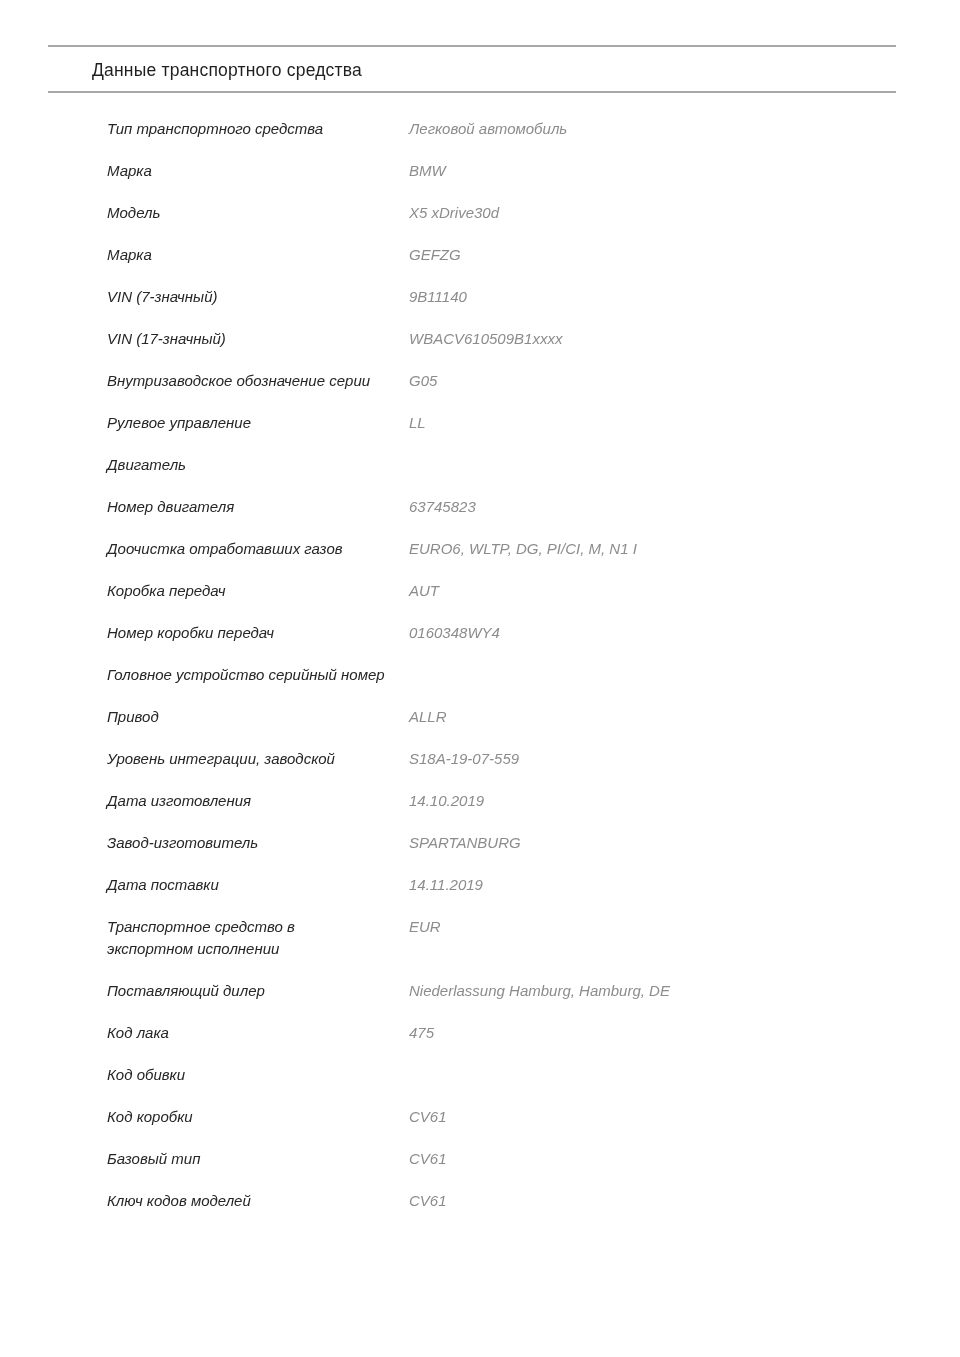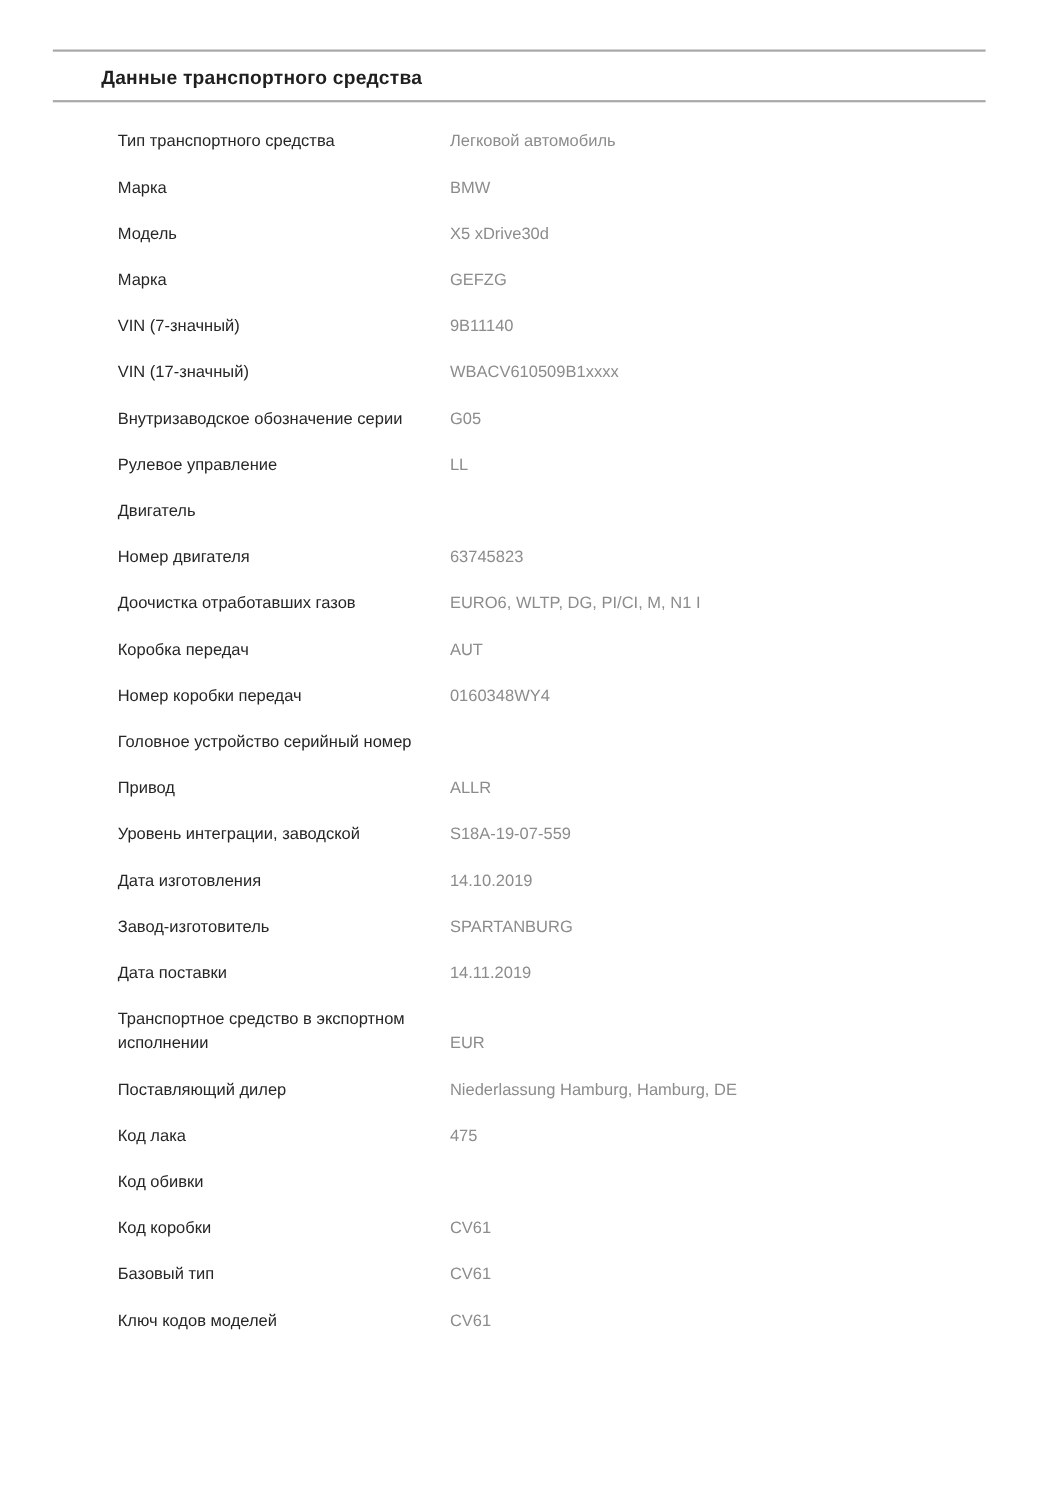--- a/index.html
+++ b/index.html
@@ -22,38 +22,39 @@
       background: var(--rule, #a8a8a8);
     }
     .rule-top { top: 45px; }
     .rule-bottom { top: 91px; }
     .page-title {
       position: absolute;
       left: 92px;
       top: 58px;
       margin: 0;
       font-size: 17.5px;
-      font-weight: 700;
+      font-weight: 400;
       line-height: 24px;
       color: var(--title, #1f1f1f);
       letter-spacing: 0.2px;
       white-space: nowrap;
     }
     .vehicle-table {
       position: absolute;
       left: 107px;
       top: 118px;
       width: 800px;
     }
     .row {
       display: flex;
-      align-items: flex-end;
+      align-items: flex-start;
       margin-bottom: 20px;
       font-size: 15px;
       line-height: 22px;
+      font-style: italic;
     }
     .row-label {
       flex: 0 0 278px;
       width: 278px;
       margin-right: 24px;
       color: var(--label, #262626);
     }
     .row-value {
       flex: 1 1 auto;
       color: var(--value, #8c8c8c);

